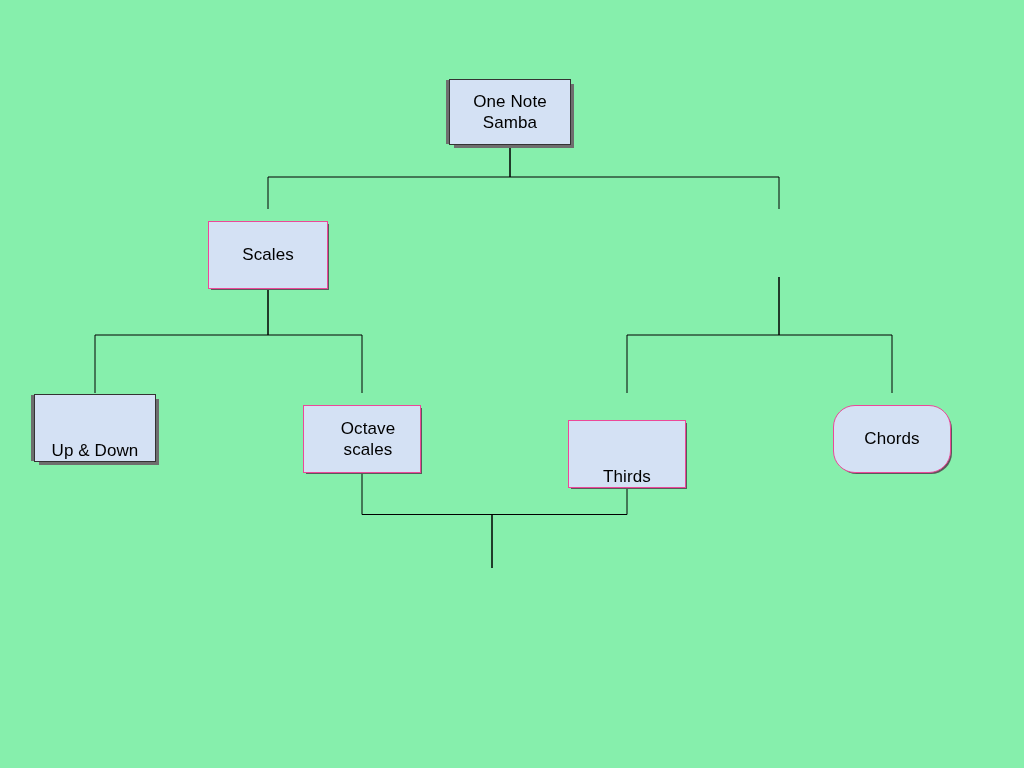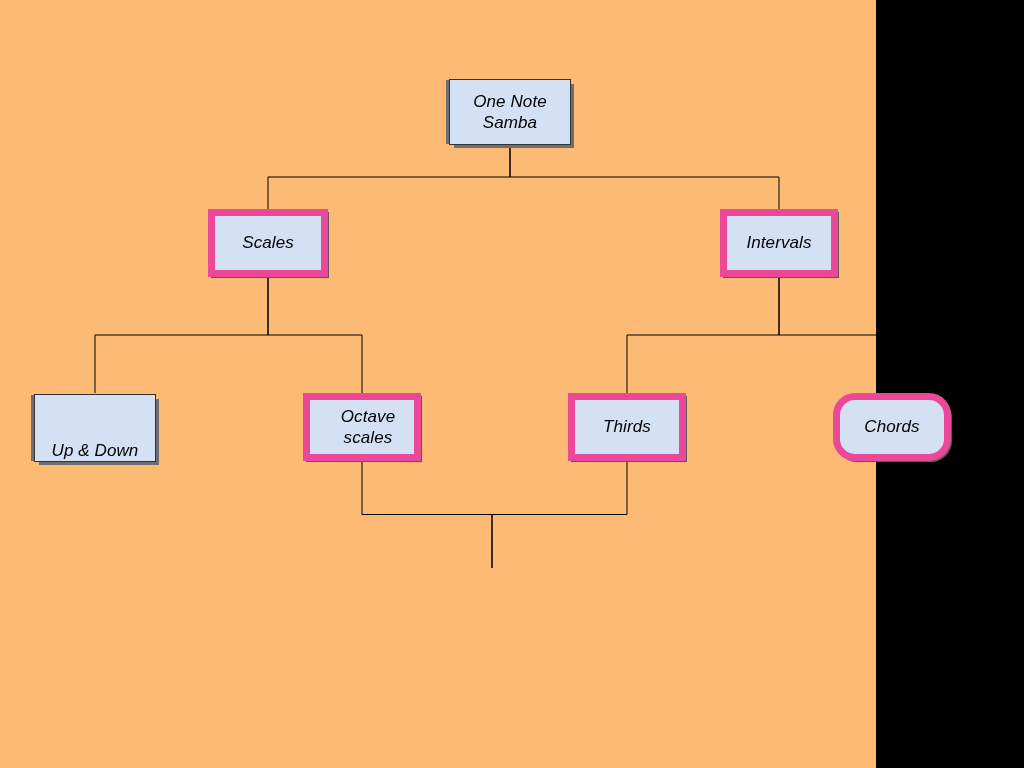--- a/index.html
+++ b/index.html
@@ -9,24 +9,23 @@
     background: #000000;
   }
   body {
     width: 1024px;
     height: 768px;
     font-family: "Liberation Sans", sans-serif;
     overflow: hidden;
   }
   #canvas {
     position: relative;
-    width: 876px;
+    width: 1024px;
     height: 768px;
-    background: #fdba74;
-    font-style: italic;
+    background: #86efac;
   }
   #edge-layer {
     position: absolute;
     left: 0;
     top: 0;
     width: 1024px;
     height: 768px;
     pointer-events: none;
   }
   .node {
@@ -43,22 +42,23 @@
     font-size: 17px;
     line-height: 1.25;
     white-space: pre-line;
     letter-spacing: 0.1px;
   }
   .node.shadowed {
     box-shadow: 4px 4px 0 -1px #6e6e6e,
                -4px 0px 0 -1px #6e6e6e;
   }
   .node.plain {
-    border: 7px solid #ec4899;
+    border: 1px solid #ec4899;
     box-shadow: 2px 2px 0 -1px #5a5a5a;
+    margin-top: 12px;
   }
   .node-label {
     display: block;
     padding: 0 4px;
   }
 </style>
 </head>
 <body>
 
 <div id="canvas">
@@ -68,19 +68,18 @@
       <path d="M 268 277 L 268 335 L 95 335 L 95 393" fill="none" stroke="#000000" stroke-width="1"></path>
       <path d="M 268 277 L 268 335 L 362 335 L 362 393" fill="none" stroke="#000000" stroke-width="1"></path>
       <path d="M 779 277 L 779 335 L 627 335 L 627 393" fill="none" stroke="#000000" stroke-width="1"></path>
       <path d="M 779 277 L 779 335 L 892 335 L 892 393" fill="none" stroke="#000000" stroke-width="1"></path>
       <path d="M 362 461 L 362 514.5 L 492 514.5 L 492 568" fill="none" stroke="#000000" stroke-width="1"></path>
       <path d="M 627 461 L 627 514.5 L 492 514.5 L 492 568" fill="none" stroke="#000000" stroke-width="1"></path>
     </svg>
 <div class="node shadowed" style="left: 449px; top: 79px; width: 122px; height: 66px;"><span class="node-label">One Note
 Samba</span></div>
     <div class="node plain" style="left: 208px; top: 209px; width: 120px; height: 68px;"><span class="node-label">Scales</span></div>
-    <div class="node plain" style="left: 720px; top: 209px; width: 118px; height: 68px;"><span class="node-label">Intervals</span></div>
     <div class="node shadowed" style="left: 34px; top: 394px; width: 122px; height: 68px; align-items: flex-end;"><span class="node-label">Up &amp; Down</span></div>
     <div class="node plain" style="left: 303px; top: 393px; width: 118px; height: 68px; padding-left: 12px;"><span class="node-label">Octave
 scales</span></div>
-    <div class="node plain" style="left: 568px; top: 393px; width: 118px; height: 68px;"><span class="node-label">Thirds</span></div>
+    <div class="node plain" style="left: 568px; top: 408px; width: 118px; height: 68px; align-items: flex-end;"><span class="node-label">Thirds</span></div>
     <div class="node plain" style="left: 833px; top: 393px; width: 118px; height: 68px; border-radius: 22px;"><span class="node-label">Chords</span></div>
   </div>
 
 </body></html>

